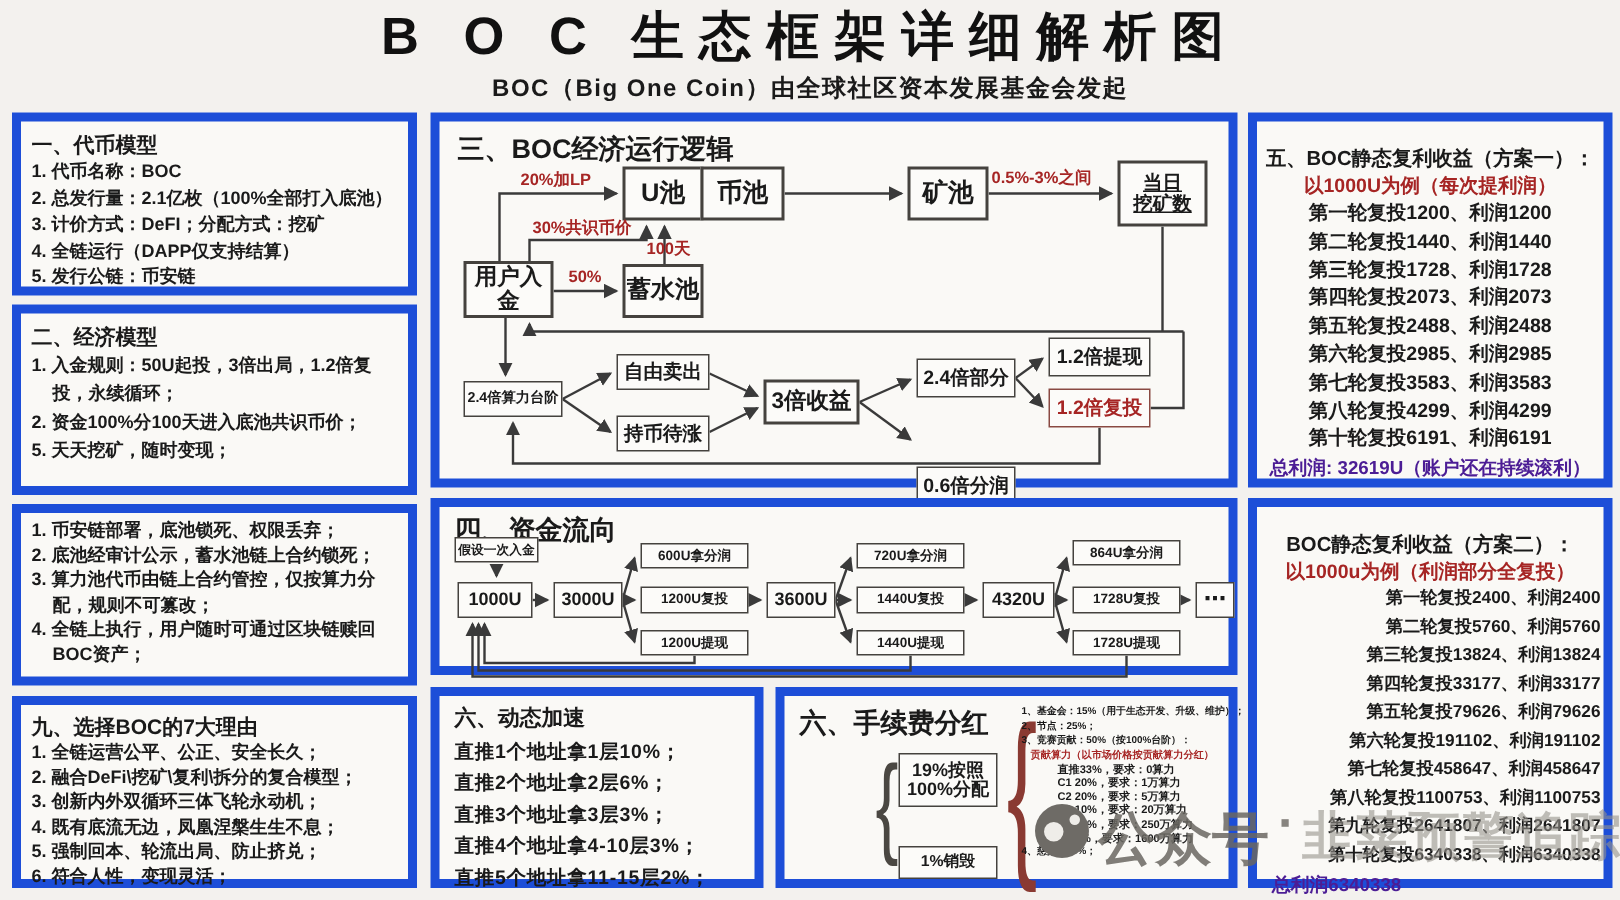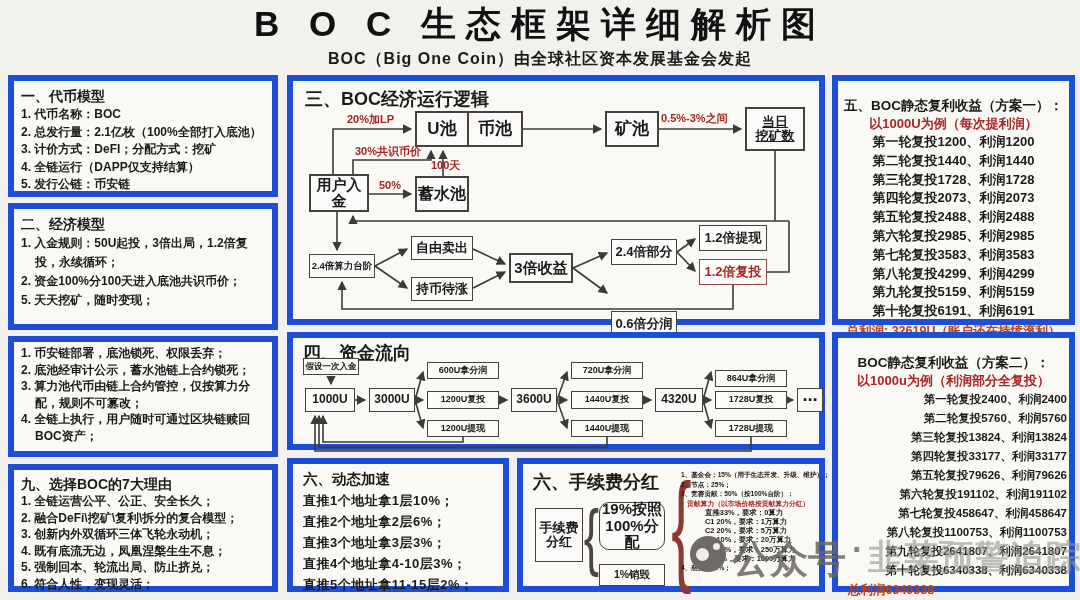--- a/index.html
+++ b/index.html
@@ -19,21 +19,21 @@
   .node-sm{border-width:1.5px;}
   .rlabel{position:absolute;color:#a62524;font-weight:bold;white-space:nowrap;}
   .wires{position:absolute;left:0;top:0;pointer-events:none;}
   .wires polyline{fill:none;stroke:#3a3a3a;stroke-width:1.6;}
   .sec-title{position:absolute;font-size:18px;font-weight:bold;}
   .plan{text-align:center;}
   .plan .ptitle{font-size:13.5px;font-weight:bold;line-height:19px;margin-top:13px;}
   .plan .psub{font-size:13px;font-weight:bold;line-height:18px;color:#a62524;}
   .p1row{font-size:13px;font-weight:bold;line-height:18.8px;}
   .p2row{font-size:11.5px;font-weight:bold;line-height:19px;text-align:right;}
-  .ptotal{font-size:12.5px;font-weight:bold;color:#c2410c;line-height:17px;margin-top:2px;}
+  .ptotal{font-size:12.5px;font-weight:bold;color:#4c1d95;line-height:17px;margin-top:2px;}
   .fee-item{font-size:6.6px;line-height:9.5px;font-weight:bold;white-space:nowrap;}
   .fee-note{font-size:6.8px;line-height:9px;font-weight:bold;color:#a62524;margin-left:6px;white-space:nowrap;}
   .fee-req{font-size:7.4px;line-height:9.3px;font-weight:bold;margin-left:24px;white-space:nowrap;}
   .brace{position:absolute;font-weight:normal;color:#4a4742;}
   .speed-line{font-size:13px;font-weight:bold;line-height:21px;letter-spacing:.5px;}
   .wm-text{position:absolute;font-weight:bold;white-space:nowrap;}
   .wm-logo{position:absolute;left:690px;top:536px;width:36px;height:36px;border-radius:50%;
            background:#6e6b66;}
   .wm-logo i{position:absolute;left:6px;top:12px;width:13px;height:13px;border-radius:50%;background:#efede9;}
   .wm-logo b{position:absolute;right:6px;top:7px;width:7px;height:7px;border-radius:50%;background:#efede9;}
@@ -166,44 +166,40 @@
     <div class="node node-sm" style="left:12px;top:50px;width:50px;height:24px;font-size:12px;">1000U</div>
     <div class="node node-sm" style="left:76px;top:50px;width:46px;height:24px;font-size:12px;">3000U</div>
     <div class="node node-sm" style="left:134px;top:24px;width:72px;height:17px;font-size:9px;">600U拿分润</div>
     <div class="node node-sm" style="left:134px;top:53px;width:72px;height:18px;font-size:9px;">1200U复投</div>
     <div class="node node-sm" style="left:134px;top:82px;width:72px;height:17px;font-size:9px;">1200U提现</div>
     <div class="node node-sm" style="left:218px;top:50px;width:46px;height:24px;font-size:12px;">3600U</div>
     <div class="node node-sm" style="left:278px;top:24px;width:72px;height:17px;font-size:9px;">720U拿分润</div>
     <div class="node node-sm" style="left:278px;top:53px;width:72px;height:18px;font-size:9px;">1440U复投</div>
     <div class="node node-sm" style="left:278px;top:82px;width:72px;height:17px;font-size:9px;">1440U提现</div>
     <div class="node node-sm" style="left:362px;top:50px;width:48px;height:24px;font-size:12px;">4320U</div>
-    <div class="node node-sm" style="left:422px;top:32px;width:72px;height:17px;font-size:9px;">864U拿分润</div>
+    <div class="node node-sm" style="left:422px;top:22px;width:72px;height:17px;font-size:9px;">864U拿分润</div>
     <div class="node node-sm" style="left:422px;top:53px;width:72px;height:18px;font-size:9px;">1728U复投</div>
     <div class="node node-sm" style="left:422px;top:82px;width:72px;height:17px;font-size:9px;">1728U提现</div>
     <div class="node node-sm" style="left:504px;top:50px;width:26px;height:24px;font-size:15px;">⋯</div>
   </div>
 
   <div class="panel" style="left:287px;top:458px;width:222px;height:134px;padding:4px 10px;">
     <div class="panel-title" style="font-size:14.5px;line-height:22px;">六、动态加速</div>
     <div class="speed-line">直推1个地址拿1层10%；</div>
     <div class="speed-line">直推2个地址拿2层6%；</div>
     <div class="speed-line">直推3个地址拿3层3%；</div>
     <div class="speed-line">直推4个地址拿4-10层3%；</div>
     <div class="speed-line">直推5个地址拿11-15层2%；</div>
   </div>
 
   <div class="panel" style="left:517px;top:458px;width:308px;height:134px;">
     <div class="sec-title" style="left:10px;top:6px;">六、手续费分红</div>
 
-    <div class="node node-sm" style="left:12px;top:44px;width:48px;height:54px;font-size:13px;">
-      <span>手续费</span>
-      <span>分红</span>
-    </div>
     <div class="brace" style="left:56px;top:36px;font-size:74px;line-height:74px;transform:scaleX(.62);">{</div>
-    <div class="node node-sm" style="left:76px;top:38px;width:66px;height:48px;font-size:15px;border-radius:10px;">
+    <div class="node node-sm" style="left:76px;top:38px;width:66px;height:36px;font-size:12px;">
       <span>19%按照</span>
       <span>100%分配</span>
     </div>
     <div class="node node-sm" style="left:76px;top:100px;width:66px;height:22px;font-size:10.5px;">1%销毁</div>
     <div class="brace" style="left:138px;top:2px;font-size:122px;line-height:122px;transform:scaleX(.5);color:#8a3a32;">{</div>
 
     <div style="position:absolute;left:158px;top:6px;width:148px;">
       <div class="fee-item">1、基金会：15%（用于生态开发、升级、维护）；</div>
       <div class="fee-item">2、节点：25%；</div>
       <div class="fee-item">3、竞赛贡献：50%（按100%台阶）：</div>
@@ -222,21 +218,20 @@
     <div class="ptitle">五、BOC静态复利收益（方案一）：</div>
     <div class="psub">以1000U为例（每次提利润）</div>
     <div class="p1row">第一轮复投1200、利润1200</div>
     <div class="p1row">第二轮复投1440、利润1440</div>
     <div class="p1row">第三轮复投1728、利润1728</div>
     <div class="p1row">第四轮复投2073、利润2073</div>
     <div class="p1row">第五轮复投2488、利润2488</div>
     <div class="p1row">第六轮复投2985、利润2985</div>
     <div class="p1row">第七轮复投3583、利润3583</div>
     <div class="p1row">第八轮复投4299、利润4299</div>
-    <div class="p1row">第九轮复投5159、利润5159</div>
     <div class="p1row">第十轮复投6191、利润6191</div>
     <div class="ptotal">总利润: 32619U（账户还在持续滚利）</div>
   </div>
 
   <div class="panel plan" style="left:832px;top:332px;width:243px;height:260px;padding:2px;">
     <div class="ptitle">BOC静态复利收益（方案二）：</div>
     <div class="psub">以1000u为例（利润部分全复投）</div>
     <div class="p2row">第一轮复投2400、利润2400</div>
     <div class="p2row">第二轮复投5760、利润5760</div>
     <div class="p2row">第三轮复投13824、利润13824</div>

